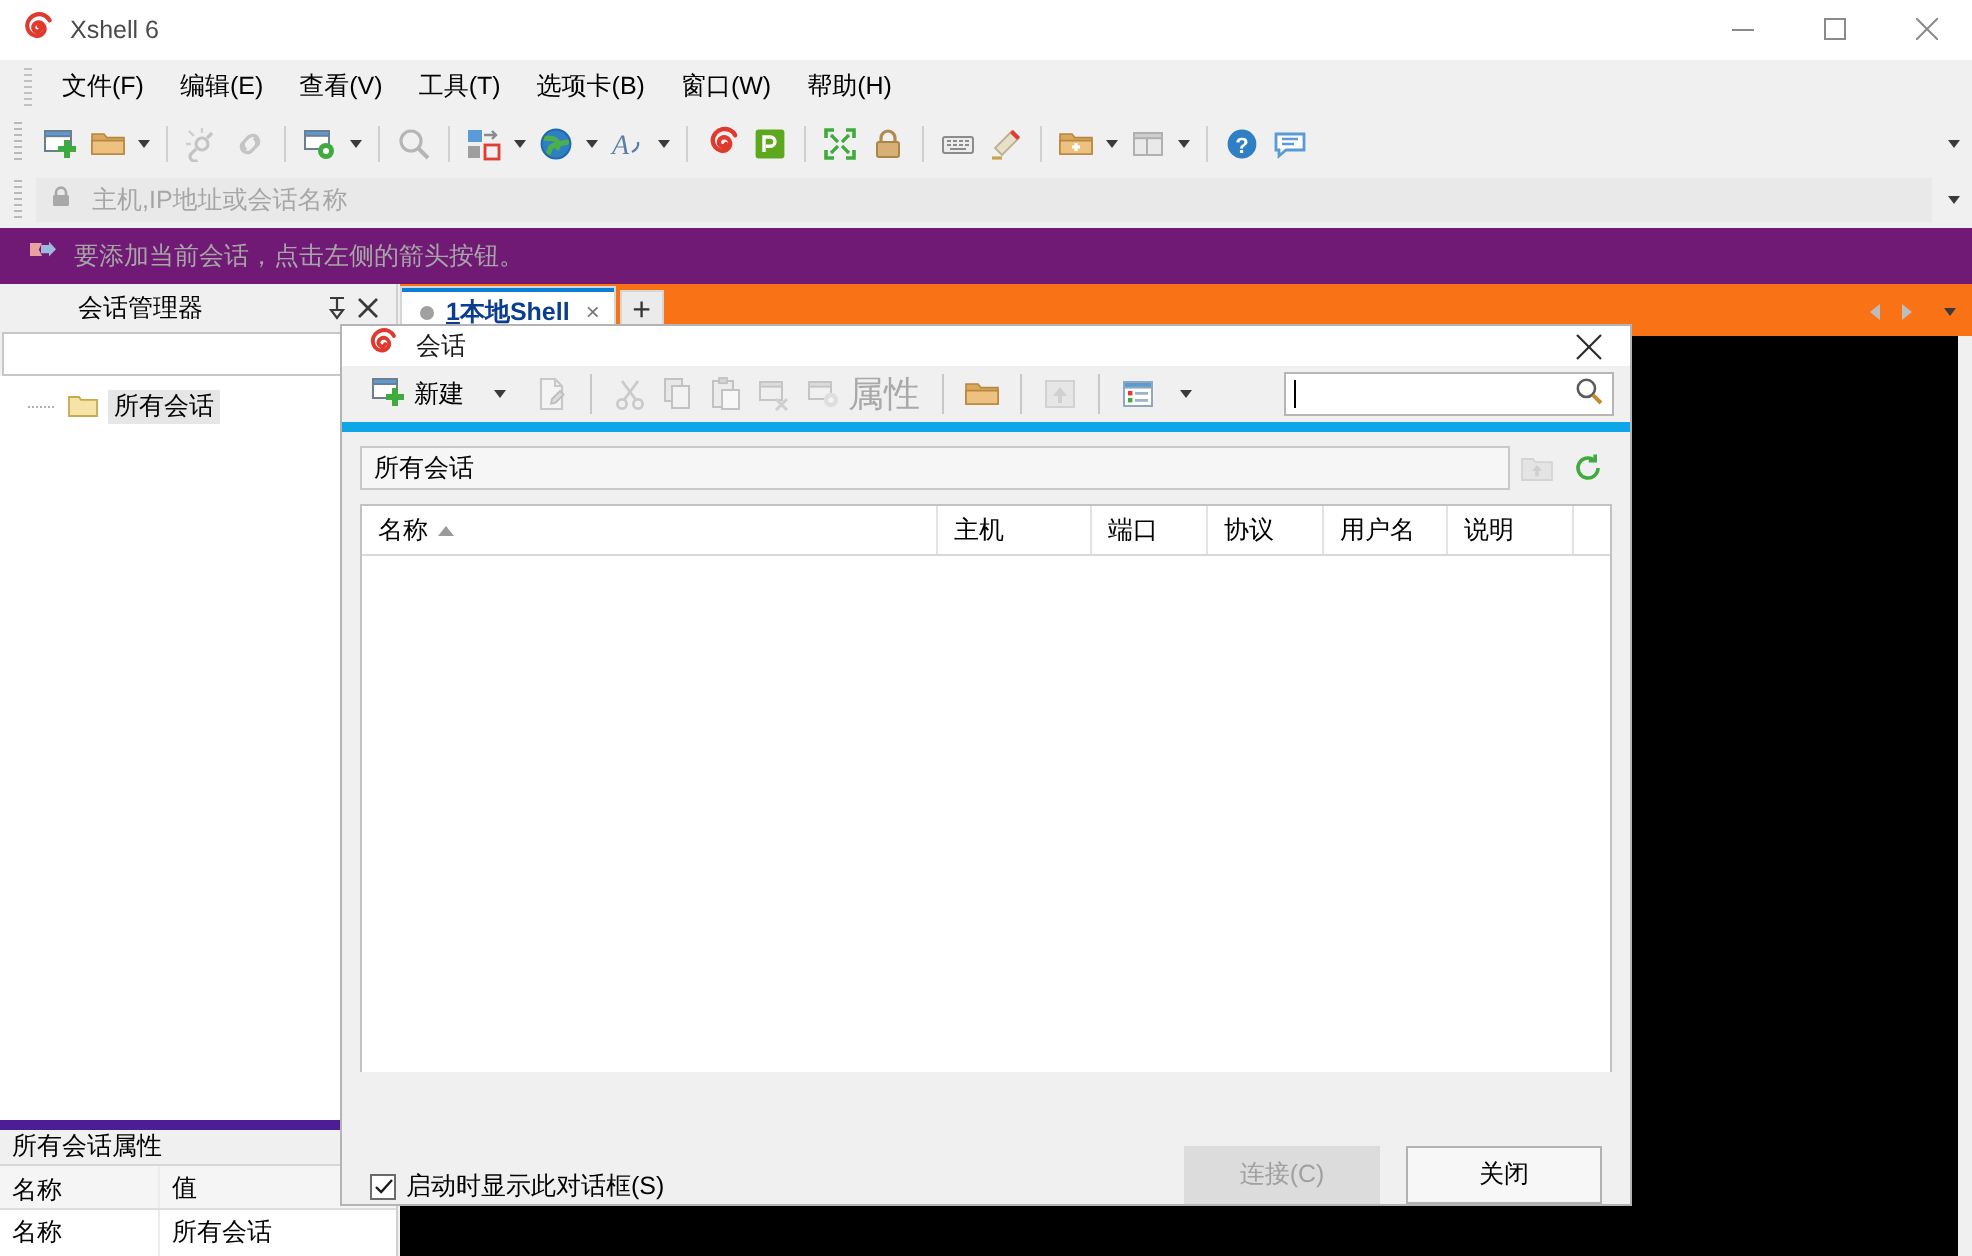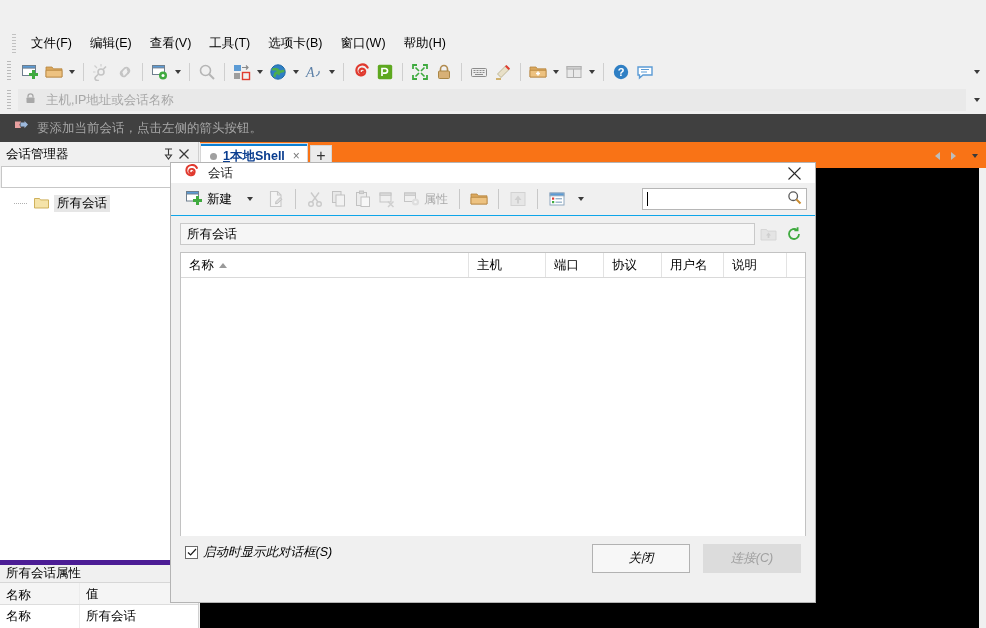--- a/index.html
+++ b/index.html
@@ -84,38 +84,38 @@
     flex: 1; height: 22px; background: #e9e9e9;
     display: flex; align-items: center; gap: 9px; padding: 0 6px;
     margin-right: 2px;
   }
   .addr-ph { color: #a6a6a6; font-size: 12.5px; }
   .addr-caret { width: 18px; height: 22px; display:flex; align-items:center; justify-content:center; }
 
   
   .noticebar {
     position: absolute; left: 0; top: 114px; width: 986px; height: 28px;
-    background: #404040; display: flex; align-items: center; padding-left: 14px; gap: 8px;
+    background: #701a75; display: flex; align-items: center; padding-left: 14px; gap: 8px;
   }
   .notice-text { color: #a6a6a6; font-size: 12.5px; }
 
   
   .body-area {
     position: absolute; left: 0; top: 142px; width: 986px; height: 486px; background: #f0f0f0;
   }
 
   
   .sidebar {
     position: absolute; left: 0; top: 0; width: 199px; height: 486px;
     background: #f0f0f0; border-right: 1px solid #d0d0d0;
     display: flex; flex-direction: column;
   }
   .sb-header {
     height: 24px; display: flex; align-items: center; padding-left: 6px;
-    font-size: 12.5px; color: #000; background: #f0f0f0;
+    font-size: 12.5px; color: #000; background: #f0f0f0; margin-left: 33px;
   }
   .sb-header .sp { margin-left: auto; display: flex; align-items: center; }
   .sb-icon-btn { width: 16px; height: 20px; display:flex; align-items:center; justify-content:center; color:#444; }
   .sb-search {
     height: 22px; margin: 0 1px; background: #fff; border: 1px solid #c7c7c7;
   }
   .sb-tree { flex: 1; background: #fff; padding-top: 6px; }
   .tree-item {
     display: flex; align-items: center; height: 19px; padding-left: 14px; gap: 5px;
     font-size: 12.5px;
@@ -184,27 +184,27 @@
   .dlg-title {
     height: 20px; background: #fff; display: flex; align-items: center; padding-left: 12px; gap: 9px;
   }
   .dlg-title-text { font-size: 12.5px; color: #1a1a1a; }
   .dlg-close {
     margin-left: auto; width: 42px; height: 33px;
     display: flex; align-items: center; justify-content: center; color: #2a2a2a;
   }
   .dlg-toolbar {
     height: 33px; background: #f0f0f0; display: flex; align-items: center; padding-left: 10px;
-    border-bottom: 1px solid #0ea5e9;
+    border-bottom: 5px solid #0ea5e9;
   }
   .dlg-new {
     display: flex; align-items: center; gap: 4px; padding: 2px 4px; font-size: 12.5px;
   }
   .dtb-btn { width: 24px; height: 24px; display: flex; align-items: center; justify-content: center; }
-  .dtb-btn.txt { width: auto; padding: 0 4px; gap: 3px; color: #a9a9a9; font-size: 12px; }
+  .dtb-btn.txt { width: auto; padding: 0 4px; gap: 3px; color: #a9a9a9; font-size: 18px; }
   .dtb-sep { width: 1px; height: 20px; background: #c8c8c8; margin: 0 7px; }
   .dlg-search {
     margin-left: auto; margin-right: 8px; width: 165px; height: 22px;
     background: #fff; border: 1px solid #b6b6b6;
     display: flex; align-items: center; padding: 0 4px;
   }
   .dlg-search .cursor { width: 1px; height: 14px; background: #000; }
   .dlg-search .mag { margin-left: auto; }
 
   .dlg-path {
@@ -225,40 +225,68 @@
     border-right: 1px solid #e3e3e3; font-size: 12.5px; height: 100%;
   }
   .sort-asc {
     width: 0; height: 0; border-left: 4px solid transparent; border-right: 4px solid transparent;
     border-bottom: 5px solid #9a9a9a;
   }
   .list-body { height: 258px; background: #fff; }
 
   .dlg-footer {
     position: absolute; left: 0; bottom: 0; width: 100%; height: 58px;
-    display: flex; align-items: flex-start; padding: 0 14px; font-style: italic;
+    display: flex; align-items: flex-end; padding: 0 14px;
   }
   .chk-row { display: flex; align-items: center; gap: 5px; font-size: 12.5px; }
   .chk-box {
     width: 13px; height: 13px; background: #fff; border: 1px solid #6b6b6b;
     display: flex; align-items: center; justify-content: center;
   }
   .dlg-buttons { margin-left: auto; display: flex; gap: 13px; }
   .dlg-btn {
     width: 98px; height: 29px; font-size: 12.5px;
     display: flex; align-items: center; justify-content: center;
   }
   .dlg-btn.disabled { background: #dcdcdc; border: 1px solid #dcdcdc; color: #a0a0a0; }
   .dlg-btn.normal { background: #f7f7f7; border: 1px solid #b2b2b2; color: #000; }
 </style>
 </head>
 <body>
 
 <div id="app">
 
+  <div class="titlebar">
+    <div class="title-left">
+      <span class="app-logo">
+        <svg width="17" height="17" viewBox="0 0 17 17">
+          <path d="M14.8 4.2C13.6 1.8 10.9.7 8.4 1.2 5.6 1.8 3.5 4.2 3.6 7c.1 2.4 1.8 4.5 4.1 4.9 2 .4 4-.7 4.5-2.6.4-1.7-.5-3.5-2.2-4-1.4-.4-2.9.4-3.3 1.8-.3 1.1.3 2.3 1.4 2.6.9.3 1.8-.2 2.1-1.1.2-.7-.2-1.4-.9-1.6" fill="none" stroke="#e0392e" stroke-width="2.1" stroke-linecap="round"></path>
+        </svg>
+      </span>
+      <span class="title-text">Xshell 6</span>
+    </div>
+    <div class="win-btns">
+      <div class="win-btn">
+        <svg width="11" height="11">
+            <line x1="0" y1="6" x2="11" y2="6" stroke="#8a8a8a" stroke-width="1"></line>
+          </svg>
+      </div>
+      <div class="win-btn">
+        <svg width="11" height="11">
+            <rect x="0.5" y="0.5" width="10" height="10" fill="none" stroke="#8a8a8a" stroke-width="1"></rect>
+          </svg>
+      </div>
+      <div class="win-btn">
+        <svg width="11" height="11">
+            <line x1="0" y1="0" x2="11" y2="11" stroke="#8a8a8a" stroke-width="1"></line>
+            <line x1="11" y1="0" x2="0" y2="11" stroke="#8a8a8a" stroke-width="1"></line>
+          </svg>
+      </div>
+    </div>
+  </div>
 
   <div class="menubar">
     <div class="grip"></div>
     <div class="menu-item">文件(F)</div>
     <div class="menu-item">编辑(E)</div>
     <div class="menu-item">查看(V)</div>
     <div class="menu-item">工具(T)</div>
     <div class="menu-item">选项卡(B)</div>
     <div class="menu-item">窗口(W)</div>
     <div class="menu-item">帮助(H)</div>
@@ -718,20 +746,20 @@
       <div class="dlg-footer">
         <label class="chk-row">
           <span class="chk-box">
             <svg width="10" height="9" viewBox="0 0 10 9">
                 <path d="M1 4.5 3.6 7 9 1" fill="none" stroke="#1a1a1a" stroke-width="1.2"></path>
               </svg>
           </span>
           <span>启动时显示此对话框(S)</span>
         </label>
         <div class="dlg-buttons">
+          <div class="dlg-btn disabled">连接(C)</div>
           <div class="dlg-btn normal">关闭</div>
-          <div class="dlg-btn disabled">连接(C)</div>
         </div>
       </div>
     </div>
 
   </div>
 </div>
 
 </body></html>

